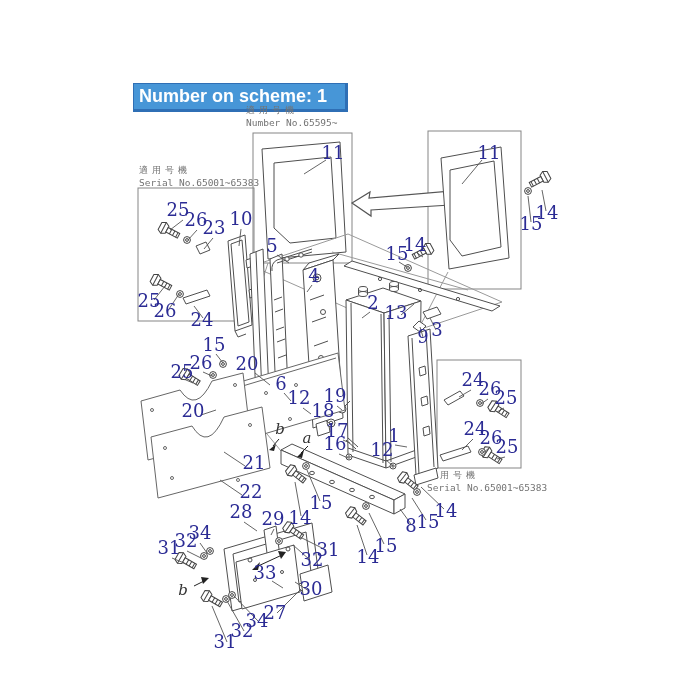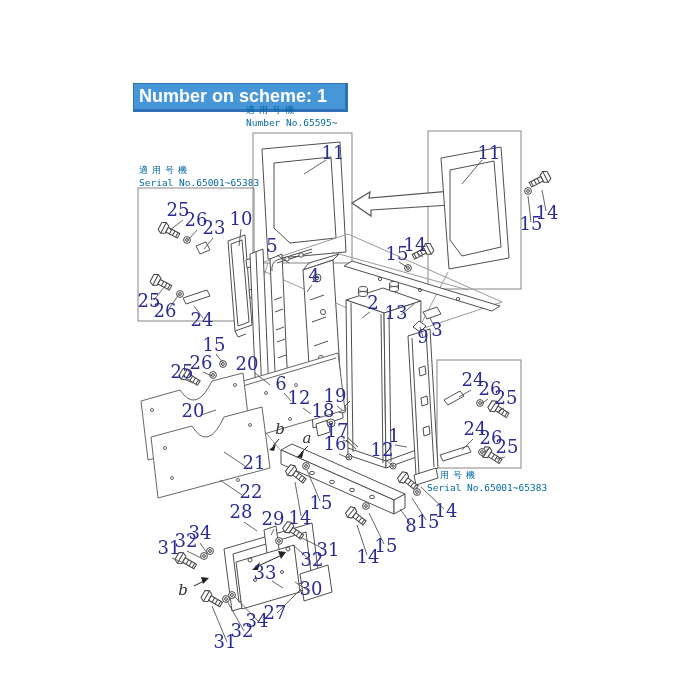--- a/index.html
+++ b/index.html
@@ -7,21 +7,21 @@
     --line:#4f4f4f; --line-light:#9a9a9a;
   }
   html,body{margin:0;padding:0;background:#fff;}
   #stage{position:relative;width:568px;height:700px;background:#fff;overflow:hidden;
          font-family:"Liberation Sans",sans-serif;}
   #drawing{position:absolute;left:0;top:0;}
   .title-bar{position:absolute;left:133px;top:83px;width:206px;height:25px;
     background:var(--title-bg);color:#fff;font-weight:bold;font-size:18px;
     line-height:25px;padding-left:5px;border:1px solid var(--title-border);
     border-right-width:3px;border-bottom-width:3px;}
-  .serial-note{position:absolute;color:#0369a1;}
+  .serial-note{position:absolute;color:#737373;}
   .serial-note .kanji{font-size:9px;letter-spacing:4px;font-family:"DejaVu Sans",sans-serif;}
   .serial-note .ser{font-size:9.5px;font-family:"DejaVu Sans Mono",monospace;letter-spacing:0;}
   #note-top{left:246px;top:104px;}
   #note-left{left:139px;top:164px;}
   #note-right{left:427px;top:469px;}
   .plabel{fill:var(--label-color);font-family:"DejaVu Serif",serif;font-size:18px;}
   .ref{fill:#333;font-family:"DejaVu Serif",serif;font-style:italic;font-size:15px;}
 </style>
 </head>
 <body>

